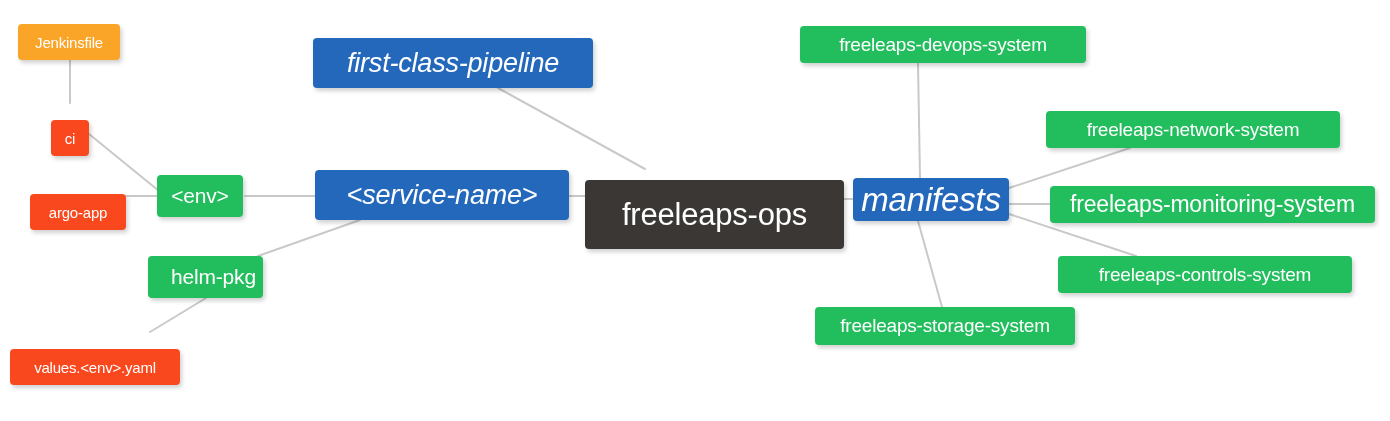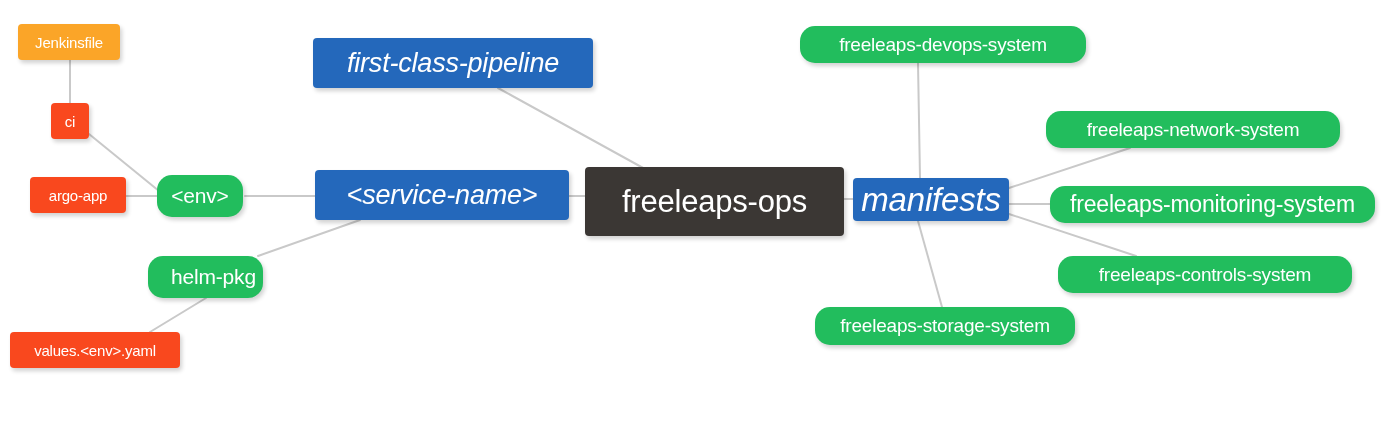--- a/index.html
+++ b/index.html
@@ -34,22 +34,22 @@
     justify-content: center;
     color: #ffffff;
     border-radius: 4px;
     white-space: nowrap;
     box-shadow: 2px 3px 4px rgba(0,0,0,0.18);
     letter-spacing: -0.2px;
     z-index: 5;
   }
   .node-root      { background: #3b3734; }
   .node-blue      { background: #2468bb; font-style: italic; }
-  .node-green     { background: #22bd5d; border-radius: 15px; }
-  .node-orangered { background: #f9481e; }
+  .node-green     { background: #22bd5d; }
+  .node-orangered { background: #f9481e; margin-top: 17px; }
   .node-amber     { background: #fba528; }
 </style>
 </head>
 <body>
 
 <div id="canvas">
   <svg id="edge-layer" viewBox="0 0 1390 421" xmlns="http://www.w3.org/2000/svg">
       <line x1="70" y1="60" x2="70" y2="103" stroke="#c9c9c9" stroke-width="2" stroke-linecap="round"></line>
       <line x1="89" y1="134" x2="159" y2="191" stroke="#c9c9c9" stroke-width="2" stroke-linecap="round"></line>
       <line x1="126" y1="196" x2="157" y2="196" stroke="#c9c9c9" stroke-width="2" stroke-linecap="round"></line>
@@ -67,21 +67,21 @@
     </svg>
   <div id="node-layer">
       <div class="node node-amber" style="left: 18px; top: 24px; width: 102px; height: 36px; font-size: 15px; text-align: right;">Jenkinsfile</div>
       <div class="node node-orangered" style="left: 51px; top: 103px; width: 38px; height: 36px; font-size: 15px;">ci</div>
       <div class="node node-orangered" style="left: 30px; top: 177px; width: 96px; height: 36px; font-size: 15px;">argo-app</div>
       <div class="node node-green" style="left: 157px; top: 175px; width: 86px; height: 42px; font-size: 21px;">&lt;env&gt;</div>
       <div class="node node-green" style="left: 148px; top: 256px; width: 115px; height: 42px; font-size: 21px; padding-left: 16px;">helm-pkg</div>
       <div class="node node-orangered" style="left: 10px; top: 332px; width: 170px; height: 36px; font-size: 15px;">values.&lt;env&gt;.yaml</div>
       <div class="node node-blue" style="left: 313px; top: 38px; width: 280px; height: 50px; font-size: 27px;">first-class-pipeline</div>
       <div class="node node-blue" style="left: 315px; top: 170px; width: 254px; height: 50px; font-size: 27px;">&lt;service-name&gt;</div>
-      <div class="node node-root" style="left: 585px; top: 167px; width: 259px; height: 69px; font-size: 31px; text-align: right;">freeleaps-ops</div>
+      <div class="node node-root" style="left: 585px; top: 180px; width: 259px; height: 69px; font-size: 31px; text-align: right;">freeleaps-ops</div>
       <div class="node node-blue" style="left: 853px; top: 178px; width: 156px; height: 43px; font-size: 33px;">manifests</div>
       <div class="node node-green" style="left: 800px; top: 26px; width: 286px; height: 37px; font-size: 19px;">freeleaps-devops-system</div>
       <div class="node node-green" style="left: 1046px; top: 111px; width: 294px; height: 37px; font-size: 19px;">freeleaps-network-system</div>
       <div class="node node-green" style="left: 1050px; top: 186px; width: 325px; height: 37px; font-size: 23px;">freeleaps-monitoring-system</div>
       <div class="node node-green" style="left: 1058px; top: 256px; width: 294px; height: 37px; font-size: 19px;">freeleaps-controls-system</div>
       <div class="node node-green" style="left: 815px; top: 307px; width: 260px; height: 38px; font-size: 19px;">freeleaps-storage-system</div>
     </div>
 </div>
 
 </body></html>

